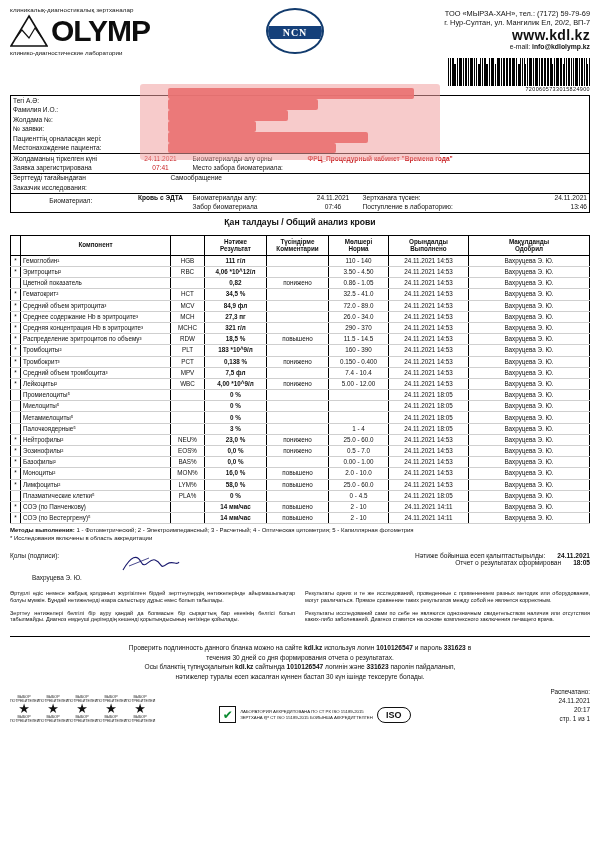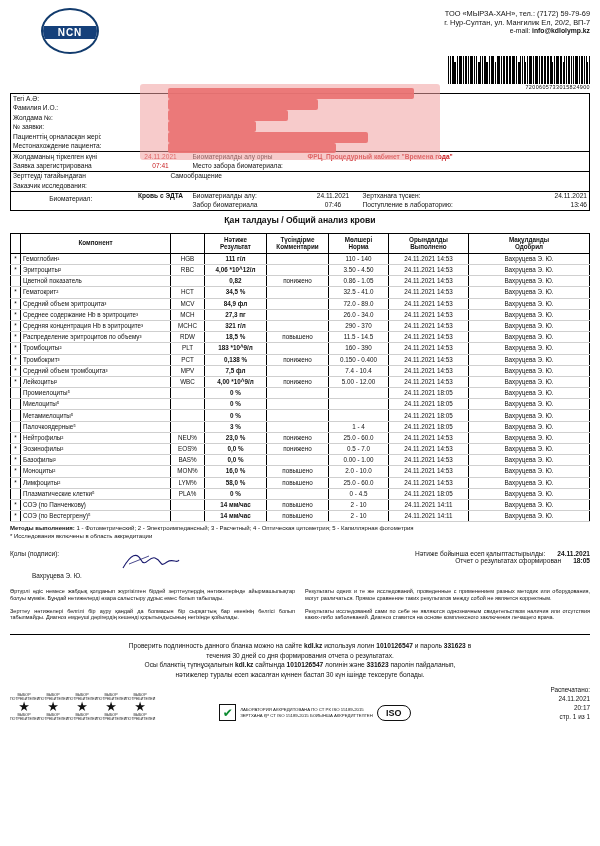--- a/index.html
+++ b/index.html
@@ -18,21 +18,21 @@
   .hdr { display:flex; align-items:flex-start; }
   .hdr-left { width:225px; }
   .hdr-mid { width:120px; text-align:center; padding-top:2px; }
   .hdr-right { flex:1; text-align:right; padding-top:3px; }
   .lab-top { font-size:6.2px; letter-spacing:.1px; white-space:nowrap; }
   .logo-row { display:flex; align-items:center; margin-top:1px; }
   .logo-mark { width:38px; height:34px; position:relative; margin-right:3px; }
   .logo-mark svg { display:block; }
   .logo-text { font-size:30px; font-weight:bold; letter-spacing:-1px; line-height:30px; color:#0d0d0d; }
   .lab-bottom { font-size:6.2px; margin-top:1px; white-space:nowrap; }
-  .ncn { width:58px; height:46px; margin:0 auto; position:relative; }
+  .ncn { width:58px; height:46px; margin:0 auto; position:relative;font-family:Liberation Serif, serif; }
   .ncn-ell { width:58px; height:46px; border:2.2px solid #123b6d; border-radius:50%; position:relative; overflow:hidden; background:#fff; }
   .ncn-band { position:absolute; left:0; right:0; top:16px; height:13px; background:#15407a; }
   .ncn-band span { color:#fff; font-size:10px; font-weight:bold; letter-spacing:1px; display:block; text-align:center; line-height:13px; }
   .ncn-top, .ncn-bot { position:absolute; left:0; right:0; height:15px; }
   .ncn-top { top:1px; } .ncn-bot { bottom:1px; }
   .hr-right-l1 { font-size:7.4px; }
   .hr-kdl { font-size:14px; font-weight:bold; letter-spacing:.3px; }
   .hr-mail { font-size:6.8px; }
   .hr-mail b { font-weight:bold; }
 
@@ -105,36 +105,50 @@
   .accr-txt { font-size:4.3px; line-height:5.4px; }
   .iso { width:34px; height:16px; border:1px solid #111; border-radius:8px; display:flex; align-items:center; justify-content:center; font-size:9px; font-weight:bold; }
   .printed { width:120px; text-align:right; font-size:6.4px; line-height:9px; }
 </style>
 </head>
 <body>
 
 <div class="page">
 
   <div class="hdr">
+    <div class="hdr-left">
+      <div class="lab-top">клиникалық-диагностикалық зертханалар</div>
+      <div class="logo-row">
+        <div class="logo-mark">
+          <svg width="38" height="34" viewBox="0 0 38 34">
+            <polygon points="19,2 37,32 1,32" fill="none" stroke="#111" stroke-width="1.6"></polygon>
+            <polyline points="6,24 12,16 19,24 25,14 32,24" fill="none" stroke="#111" stroke-width="1.2"></polyline>
+          </svg>
+        </div>
+        <div class="logo-text">OLYMP</div>
+      </div>
+      <div class="lab-bottom">клинико-диагностические лаборатории</div>
+    </div>
 
     <div class="hdr-mid">
       <div class="ncn">
         <div class="ncn-ell">
           <div class="ncn-top"></div>
           <div class="ncn-band">
               <span>NCN</span>
             </div>
           <div class="ncn-bot"></div>
         </div>
       </div>
     </div>
 
     <div class="hdr-right">
       <div class="hr-right-l1">ТОО «МЫРЗА-ХАН», тел.: (7172) 59-79-69</div>
       <div class="hr-right-l1">г. Нур-Султан, ул. Мангилик Ел, 20/2, ВП-7</div>
+      <div class="hr-kdl">www.kdl.kz</div>
       <div class="hr-mail">
         <span>e-mail:</span>
         <b>info@kdlolymp.kz</b>
       </div>
     </div>
   </div>
 
   <div class="num-row">
     <div class="num-right">
       <div class="barcode" id="barcode">

